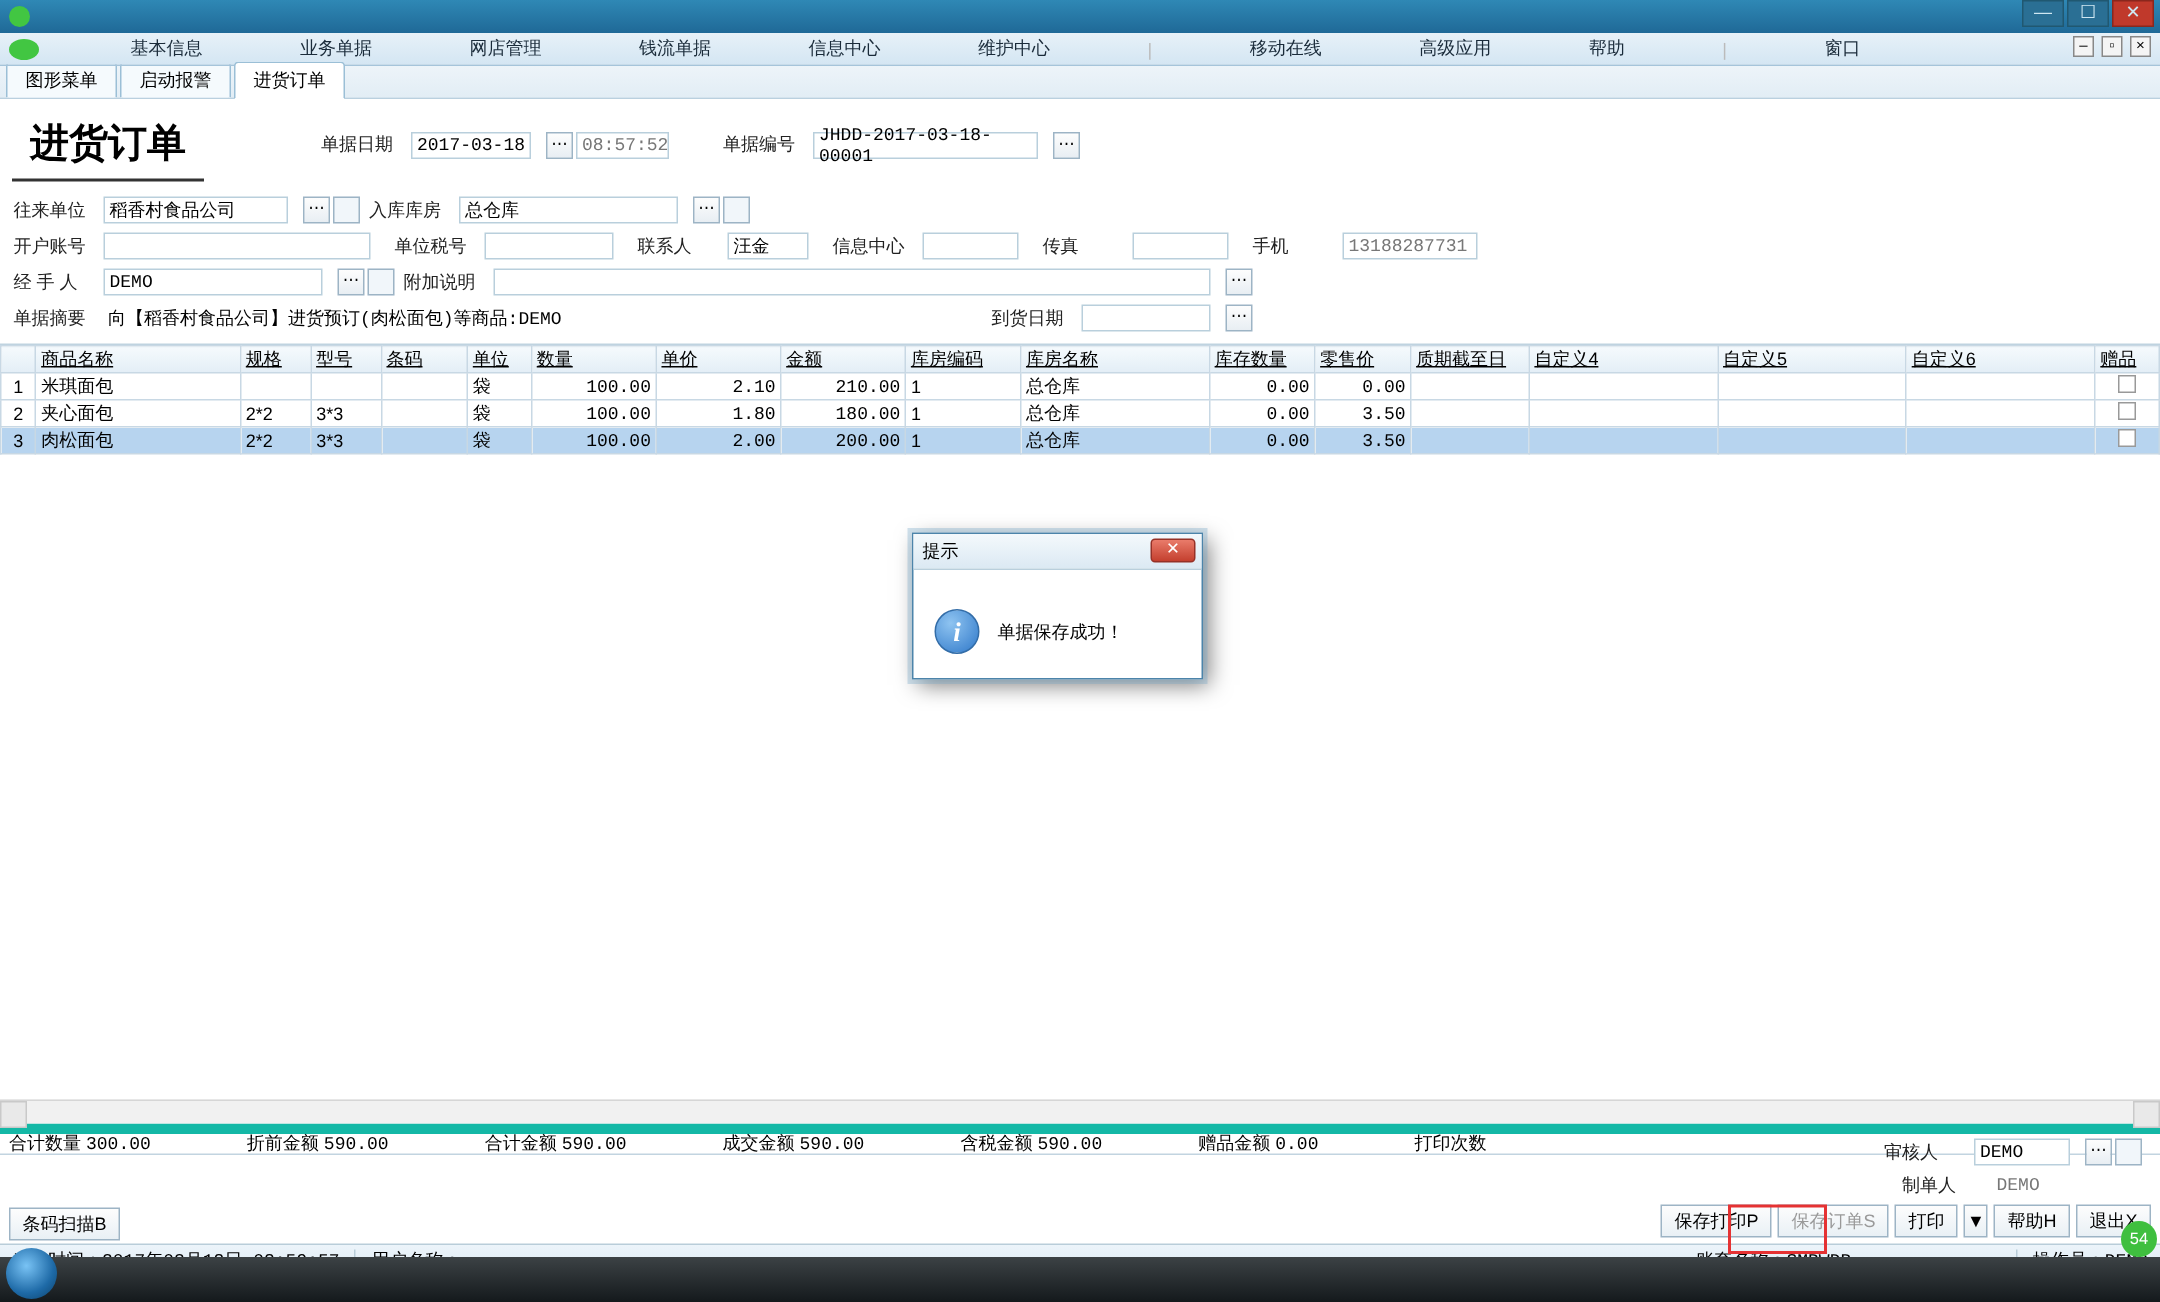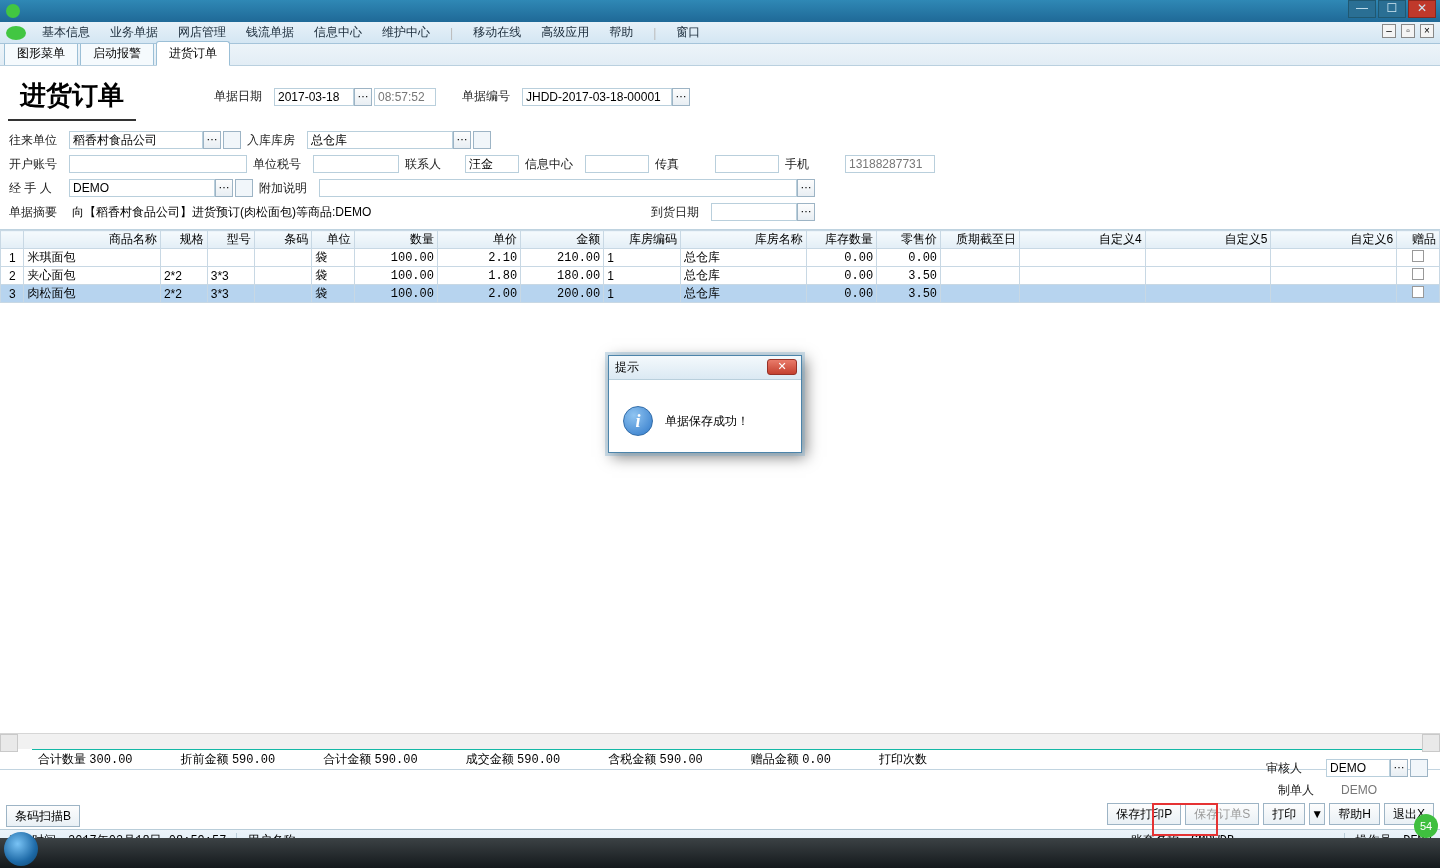--- a/index.html
+++ b/index.html
@@ -6,60 +6,60 @@
 body { background:#fff; width:1440px; height:868px; overflow:hidden; position:relative; }
 
 
 .titlebar { height:22px; background:linear-gradient(#2f88b5,#1f6997); color:#c8e3f2; display:flex; align-items:center; padding:0 6px; position:relative; }
 .titlebar .icon-sm{ width:14px;height:14px;border-radius:50%;background:#42c642;display:inline-block;margin-right:6px;}
 .winctrl{position:absolute;right:4px;top:0;display:flex;}
 .winctrl div{width:28px;height:18px;margin-left:2px;background:#2a6f94;border:1px solid #205871;color:#cfe7f2;text-align:center;line-height:14px;font-size:12px;cursor:pointer;}
 .winctrl .close{background:#c0392b;border-color:#8a271d;}
 
 
-.menubar{height:22px;background:linear-gradient(#e7f1f8,#d4e6f3);border-bottom:1px solid #a5c4da;display:flex;align-items:center;padding-left:6px;position:relative;}
+.menubar{height:22px;background:linear-gradient(#e7f1f8,#d4e6f3);border-bottom:1px solid #a5c4da;display:flex;align-items:center;padding-left:6px;position:relative;gap:45px;}
 .menubar .micon{width:14px;height:14px;border-radius:50%;background:#42c642;margin-right:6px;}
 .menubar span{padding:0 10px;cursor:pointer;color:#1a2b3a;}
 .menubar .mdi-ctrl{position:absolute;right:6px;top:2px;display:flex;gap:5px;}
 .menubar .mdi-ctrl div{width:14px;height:14px;border:1px solid #888;font-size:10px;text-align:center;line-height:12px;cursor:pointer;background:#f4f4f4;}
 
 
 .doctabs{height:22px;background:linear-gradient(#edf4f9,#e2edf5);border-bottom:1px solid #bad0df;display:flex;align-items:flex-end;padding-left:4px;}
 .doctabs .tab{padding:3px 12px;border:1px solid #9bbfd6;border-bottom:none;margin-right:2px;background:#f5fafd;border-radius:3px 3px 0 0;cursor:pointer;font-size:12px;}
 .doctabs .tab.active{background:#fff;border-bottom:1px solid #fff;position:relative;top:1px;}
 
 
 .doc-title{font-size:26px;font-family:"KaiTi","SimSun";font-weight:bold;padding:6px 12px;border-bottom:2px solid #333;display:inline-block;margin:6px 8px;}
 
 
 .form-area{padding:2px 9px 4px;}
 .form-row{display:flex;align-items:center;height:22px;margin-bottom:2px;}
 .lbl{min-width:56px;text-align:left;color:#222;margin-right:4px;white-space:nowrap;}
-.fld{border:1px solid #b9cfdc;background:#fff;height:18px;padding:0 3px;display:flex;align-items:center;margin-right:6px;font-family:Liberation Sans, sans-serif;font-size:12px;}
+.fld{border:1px solid #b9cfdc;background:#fff;height:18px;padding:0 3px;display:flex;align-items:center;margin-right:16px;font-family:Liberation Mono, monospace;font-size:12px;}
 .fld.dis{background:#fff;color:#777;}
 .btn-dot{width:18px;height:18px;border:1px solid #9db4c5;background:linear-gradient(#fdfdfd,#e8eef3);text-align:center;line-height:14px;cursor:pointer;font-size:11px;margin-left:-6px;margin-right:2px;}
 .btn-pic{width:18px;height:18px;border:1px solid #9db4c5;background:#f1f6fa;margin-right:6px;}
 
 
 .tbl-wrap{border-top:1px solid #bfd3e0;}
 .tbl{border-collapse:collapse;width:100%;table-layout:fixed;}
 .tbl th,.tbl td{border:1px solid #c8d8e4;height:18px;padding:0 3px;overflow:hidden;white-space:nowrap;text-overflow:ellipsis;font-size:12px;}
-.tbl th{background:linear-gradient(#f5fafd,#e3eef6);font-weight:normal;text-align:right;}
+.tbl th{background:linear-gradient(#f5fafd,#e3eef6);font-weight:normal;text-align:left;text-decoration:underline;}
 .tbl td{background:#fff;}
 .tbl tr.sel td{background:#b7d4ef;}
 .tbl td.num{text-align:right;font-family:"Courier New",monospace;}
 .rowhdr{background:linear-gradient(#f5fafd,#e3eef6);text-align:center;width:20px;}
 .chk{width:12px;height:12px;border:1px solid #999;display:inline-block;background:#fff;}
 
 
 .hsbar{height:16px;background:#f1f1f1;border-top:1px solid #d6d6d6;position:relative;}
 .hsbar::before,.hsbar::after{content:"";position:absolute;top:0;width:16px;height:16px;background:#e9e9e9;border:1px solid #c9c9c9;}
 .hsbar::before{left:0}
 .hsbar::after{right:0}
-.totbar{height:20px;display:flex;align-items:center;padding:0 6px;border-top:1px solid #14b8a6;font-size:12px;gap:48px;margin-left:32px;}
+.totbar{height:20px;display:flex;align-items:center;padding:0 6px;border-top:7px solid #14b8a6;font-size:12px;gap:64px;}
 .totbar span b{font-weight:normal;font-family:"Courier New",monospace;}
 .footer-area{border-top:1px solid #c2d4e0;padding:4px 6px 2px;display:flex;justify-content:space-between;align-items:flex-end;}
 .footer-right{display:flex;flex-direction:column;align-items:flex-end;gap:2px;}
 .footer-right .frow{display:flex;align-items:center;margin-bottom:2px;}
 .bbtn{border:1px solid #9db4c5;background:linear-gradient(#fdfdfd,#e9f0f5);height:22px;padding:0 8px;display:flex;align-items:center;cursor:pointer;margin-left:4px;font-size:12px;}
 .bbtn.dis{color:#999;}
 .redbox{position:absolute;border:2px solid #e53233;pointer-events:none;}
 
 .statusbar{height:22px;background:linear-gradient(#ecf4fa,#dceaf4);border-top:1px solid #b9cdd9;display:flex;align-items:center;padding:0 8px;font-size:12px;}
 .statusbar .sep{border-left:1px solid #b9cdd9;height:16px;margin:0 10px;}
@@ -132,21 +132,21 @@
     <span style="width:20px"></span>
     <span class="lbl">单据编号</span>
     <span class="fld" style="width:150px">JHDD-2017-03-18-00001</span>
     <span class="btn-dot">⋯</span>
   </div>
 </div>
 
 <div class="form-area">
   <div class="form-row">
     <span class="lbl">往来单位</span>
-    <span class="fld" style="width:134px">稻香村食品公司</span>
+    <span class="fld" style="width:123px">稻香村食品公司</span>
     <span class="btn-dot">⋯</span>
     <span class="btn-pic"></span>
     <span class="lbl">入库库房</span>
     <span class="fld" style="width:146px">总仓库</span>
     <span class="btn-dot">⋯</span>
     <span class="btn-pic"></span>
   </div>
   <div class="form-row">
     <span class="lbl">开户账号</span>
     <span class="fld" style="width:178px"></span>

